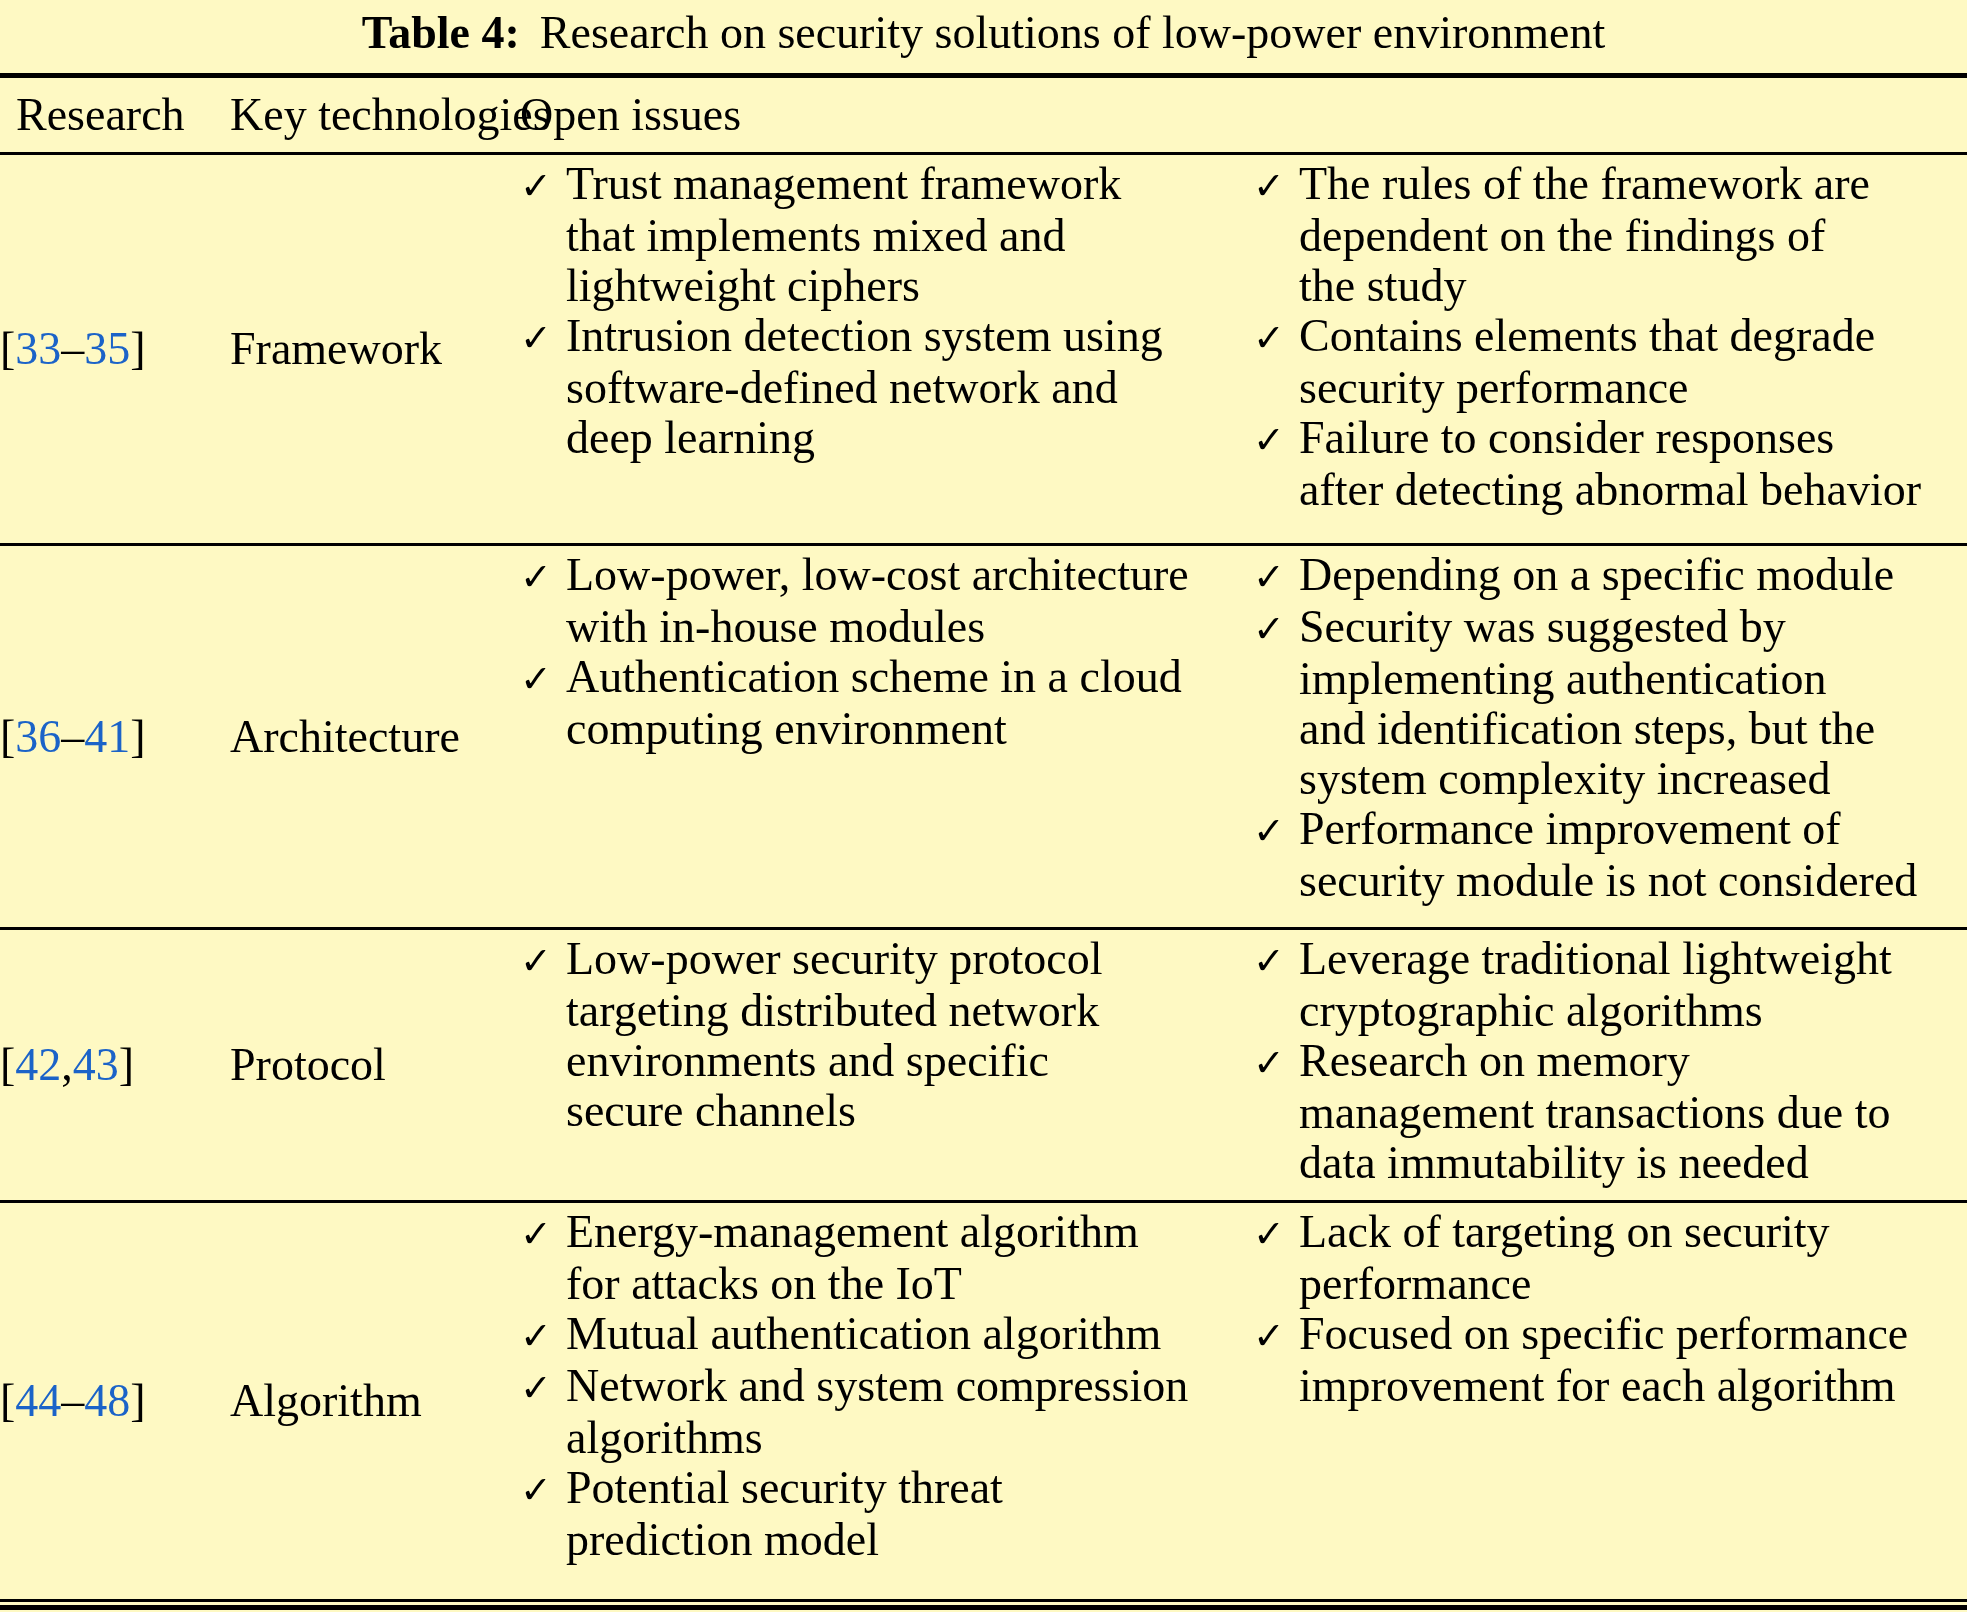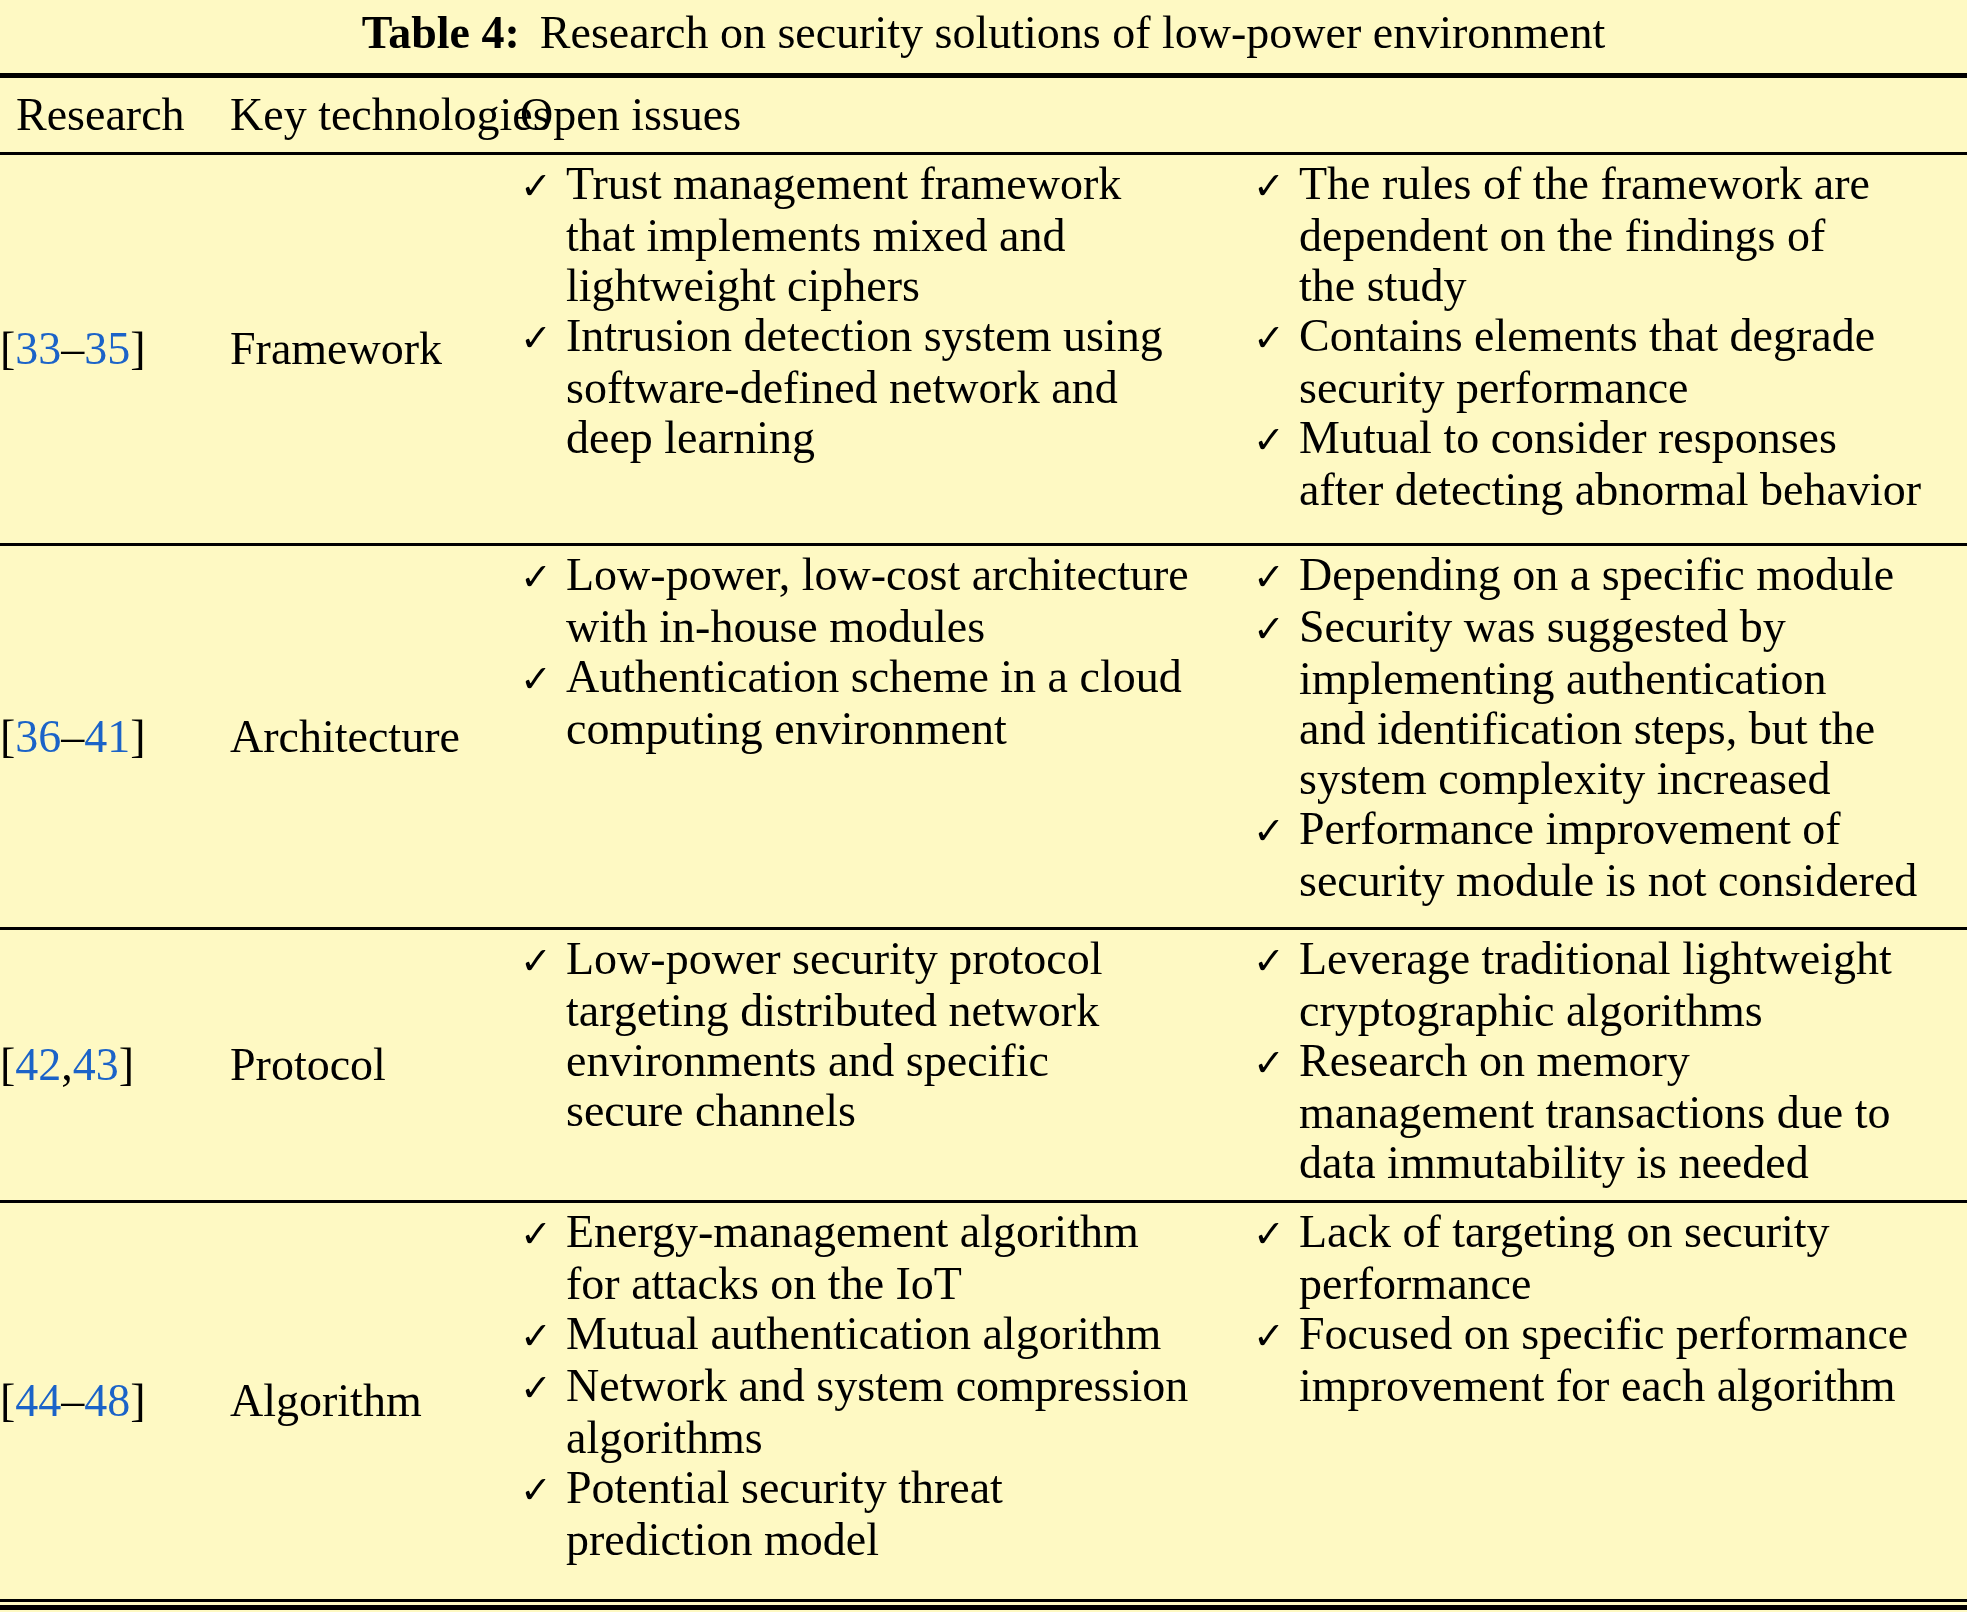--- a/index.html
+++ b/index.html
@@ -90,21 +90,21 @@
         <div class="item"><span class="check">✓</span><span>Intrusion detection system using
 software-defined network and
 deep learning</span></div>
       </div>
     <div class="cell-list">
         <div class="item"><span class="check">✓</span><span>The rules of the framework are
 dependent on the findings of
 the study</span></div>
         <div class="item"><span class="check">✓</span><span>Contains elements that degrade
 security performance</span></div>
-        <div class="item"><span class="check">✓</span><span>Mutual to consider responses
+        <div class="item"><span class="check">✓</span><span>Failure to consider responses
 after detecting abnormal behavior</span></div>
       </div>
   </div>
 
   <div class="rule"></div>
 
   <div class="grid-row body-row r2">
     <div class="cell-research">
       <span><span class="cite-punct">[</span><span class="cite-num">36</span><span class="cite-punct">–</span><span class="cite-num">41</span><span class="cite-punct">]</span></span>
     </div>

